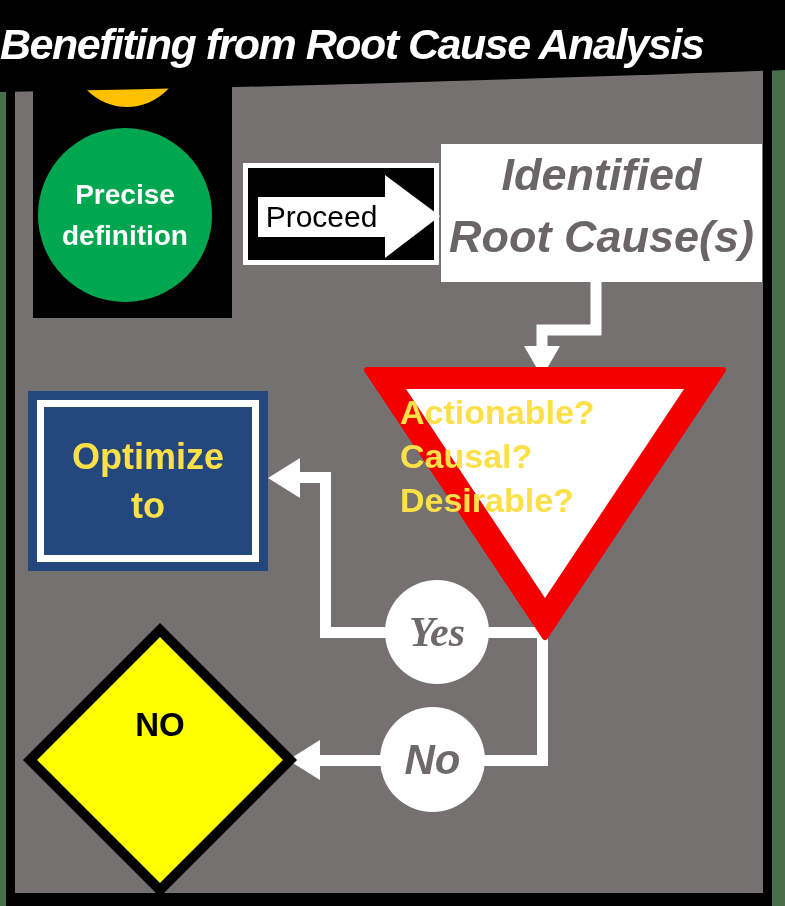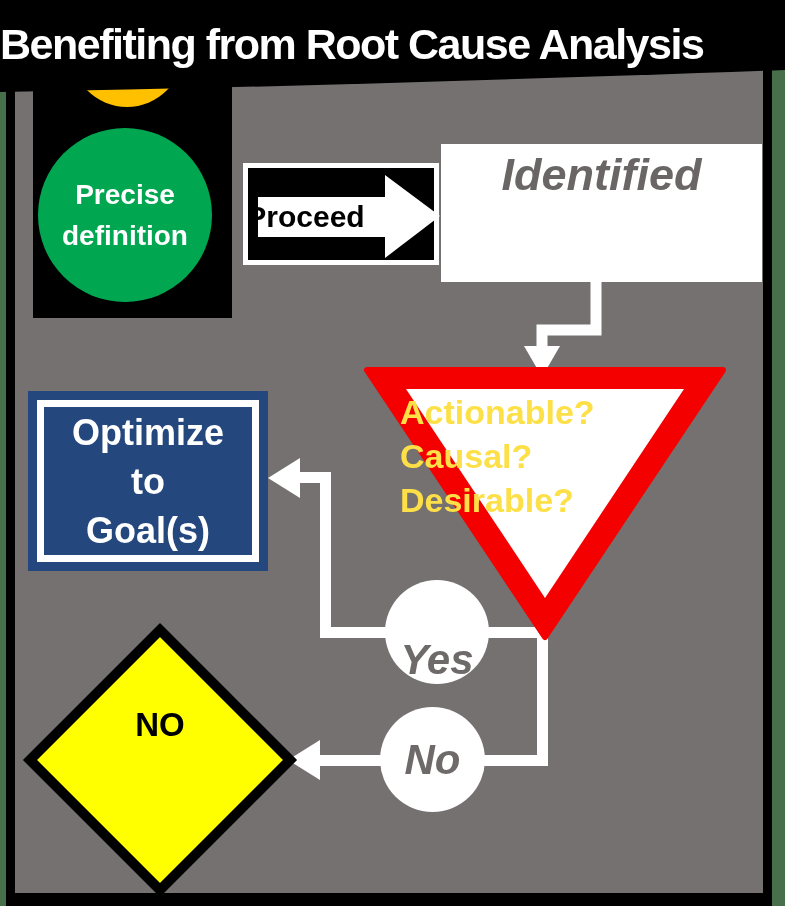--- a/index.html
+++ b/index.html
@@ -11,40 +11,40 @@
     font-family:"Liberation Sans", sans-serif;
   }
   .abs{position:absolute;}
   
   .frame-black{left:6px;top:0;width:766px;height:906px;background:#000;}
   .interior{left:15px;top:0;width:748px;height:893px;background:#767171;}
   
   .header-svg{left:0;top:0;}
   .title{
     left:0;top:15px;width:658px;height:58px;
-    color:#fff;font-size:43px;font-weight:bold;
+    color:#fff;font-size:43px;font-weight:bold;font-style:italic;
     letter-spacing:-1.5px;text-align:center;line-height:58px;
     white-space:nowrap;
   }
   
   .traffic-light{left:33px;top:55px;width:199px;height:263px;background:#000;}
   .yellow-light{left:71px;top:-5px;width:112px;height:112px;border-radius:50%;background:#FFC000;}
   .green-light{
     left:38px;top:128px;width:174px;height:174px;border-radius:50%;
     background:#00A650;display:flex;flex-direction:column;align-items:center;justify-content:center;
     color:#fff;font-weight:bold;font-size:28px;line-height:41px;text-align:center;
   }
   
   .proceed-outer{left:243px;top:163px;width:196px;height:102px;background:#fff;}
   .proceed-black{left:248px;top:168px;width:186px;height:92px;background:#000;}
   .proceed-arrow-svg{left:243px;top:163px;}
   .proceed-label{
-    left:242px;top:197px;width:127px;height:40px;
+    left:258px;top:197px;width:127px;height:40px;
     display:flex;align-items:center;justify-content:center;
-    color:#000;font-size:30px;font-weight:bold;
+    color:#000;font-size:30px;font-weight:normal;
   }
   
   .root-cause-box{
     left:441px;top:144px;width:321px;height:138px;background:#fff;
     display:flex;flex-direction:column;align-items:center;justify-content:flex-start;
     color:#6B6666;font-size:45px;font-weight:bold;font-style:italic;line-height:62px;
     text-align:center;white-space:nowrap;
   }
   
   .bar{background:#fff;}
@@ -55,35 +55,35 @@
   .no-horiz{left:310px;top:755px;width:238px;height:11px;}
   
   .triangle-svg{left:355px;top:358px;}
   .triangle-text{
     left:400px;top:390px;width:290px;
     color:#fde047;font-size:34px;font-weight:bold;line-height:44px;text-align:left;
   }
   
   .yes-badge{
     left:385px;top:580px;width:104px;height:104px;border-radius:50%;background:#fff;
-    display:flex;align-items:flex-end;justify-content:center;
-    color:#6F6A6A;font-size:42px;font-weight:bold;font-style:italic;
+    display:flex;align-items:center;justify-content:center;
+    color:#6F6A6A;font-size:42px;font-weight:bold;font-style:italic;font-family:Liberation Serif, serif;
   }
   .no-badge{
     left:380px;top:707px;width:105px;height:105px;border-radius:50%;background:#fff;
     display:flex;align-items:center;justify-content:center;
     color:#6F6A6A;font-size:42px;font-weight:bold;font-style:italic;
   }
   
   .optimize-box{left:28px;top:391px;width:240px;height:180px;background:#24487D;}
   .optimize-inner{
     position:absolute;left:9px;top:9px;right:9px;bottom:9px;
     border:7px solid #fff;
     display:flex;flex-direction:column;align-items:center;justify-content:center;
-    color:#ffffff;font-size:36px;font-weight:bold;line-height:49px;text-align:center;
+    color:#fde047;font-size:36px;font-weight:bold;line-height:49px;text-align:center;
   }
   
   .diamond-svg{left:22px;top:622px;}
   .diamond-text{
     left:35px;top:702px;width:250px;
     color:#000;font-size:33px;font-weight:bold;line-height:46px;text-align:center;
   }
 </style>
 </head>
 <body>
@@ -109,20 +109,21 @@
   <div class="abs proceed-outer"></div>
   <div class="abs proceed-black"></div>
   <svg class="abs proceed-arrow-svg" width="202" height="102" viewBox="0 0 202 102">
     <rect x="15" y="34" width="128" height="40" fill="#fff"></rect>
     <polygon points="142,12 197,53 142,95" fill="#fff"></polygon>
   </svg>
   <div class="abs proceed-label">Proceed</div>
 
   <div class="abs root-cause-box">
     <span>Identified</span>
+    <span>Root Cause(s)</span>
   </div>
 
   <svg class="abs" style="left:520px;top:280px;" width="100" height="102" viewBox="0 0 100 102">
     <path d="M76,0 L76,50 L22,50 L22,72" stroke="#fff" stroke-width="11" fill="none"></path>
     <polygon points="4,66 40,66 22,97" fill="#fff"></polygon>
   </svg>
 
   <div class="abs bar vert-from-tip"></div>
   <div class="abs bar yes-horiz"></div>
   <div class="abs bar yes-vert"></div>
@@ -149,21 +150,20 @@
     <span>Yes</span>
   </div>
   <div class="abs no-badge">
     <span>No</span>
   </div>
 
   <div class="abs optimize-box">
     <div class="optimize-inner">
       <span>Optimize</span>
       <span>to</span>
-      <span>Goal(s)</span>
     </div>
   </div>
 
   <svg class="abs diamond-svg" width="276" height="276" viewBox="0 0 276 276">
     <polygon points="138,8 268,138 138,268 8,138" fill="#FFFF00" stroke="#000" stroke-width="10"></polygon>
   </svg>
   <div class="abs diamond-text">
     <div>NO</div>
   </div>
 

